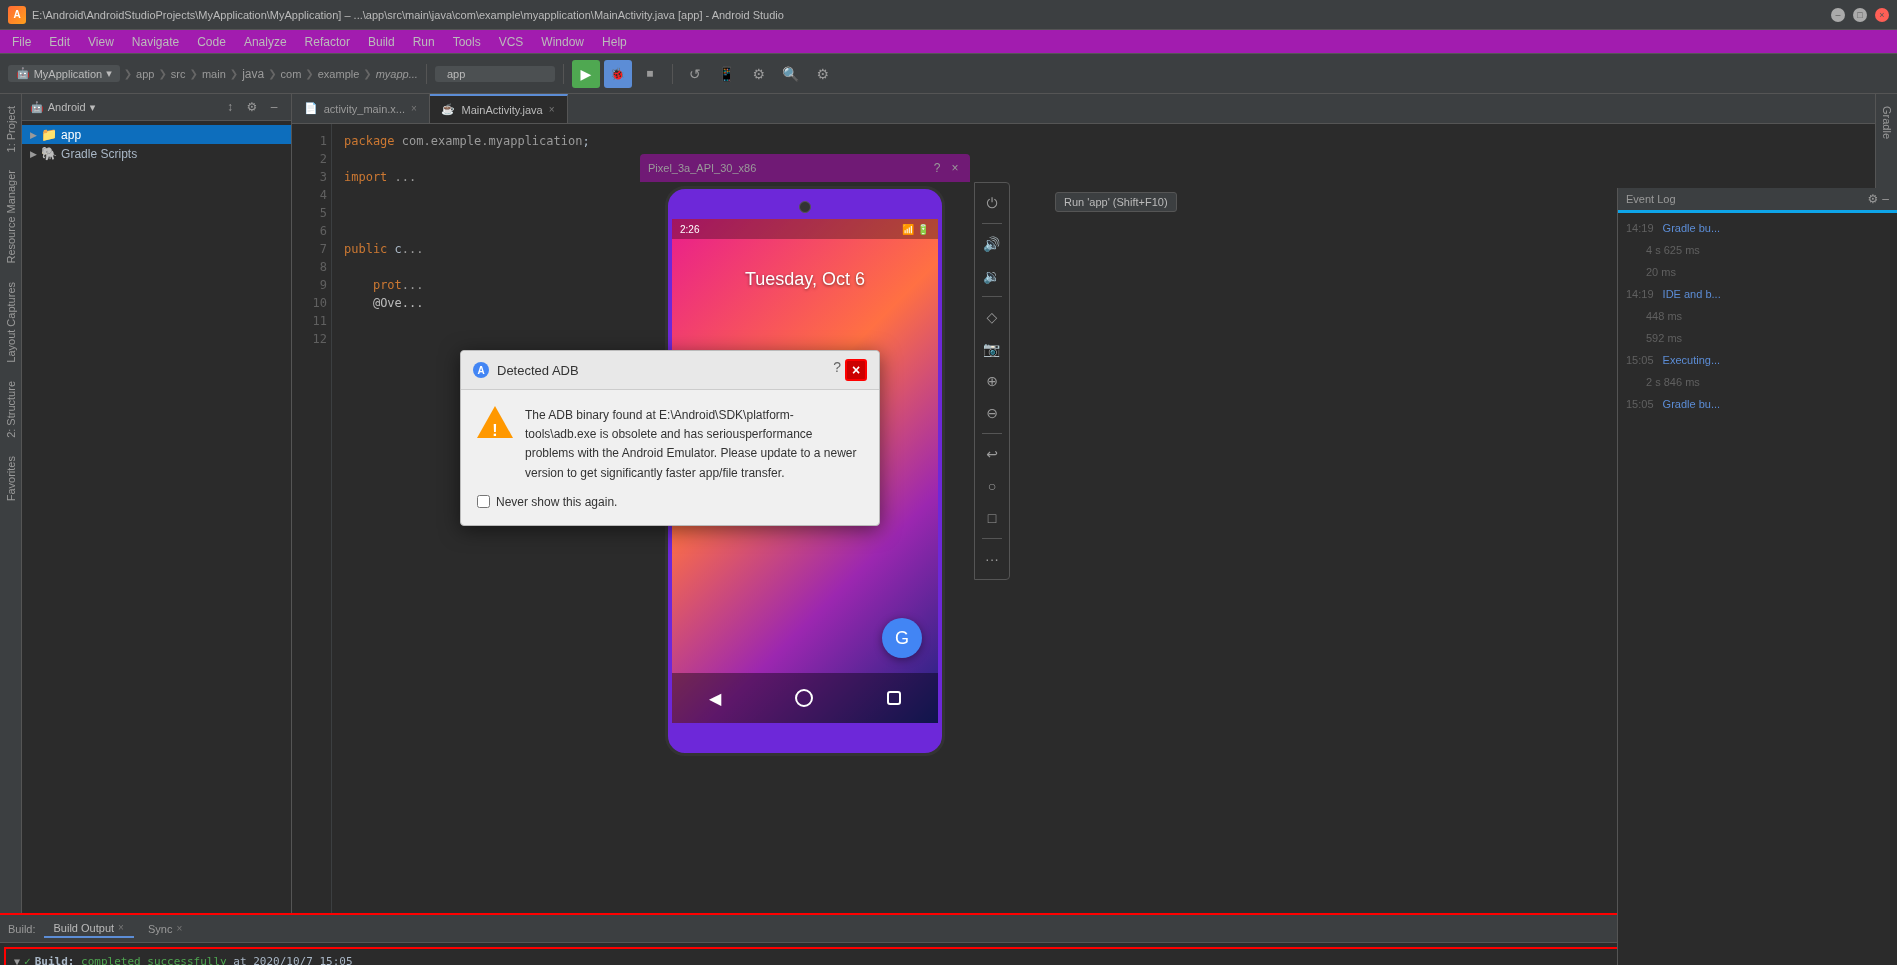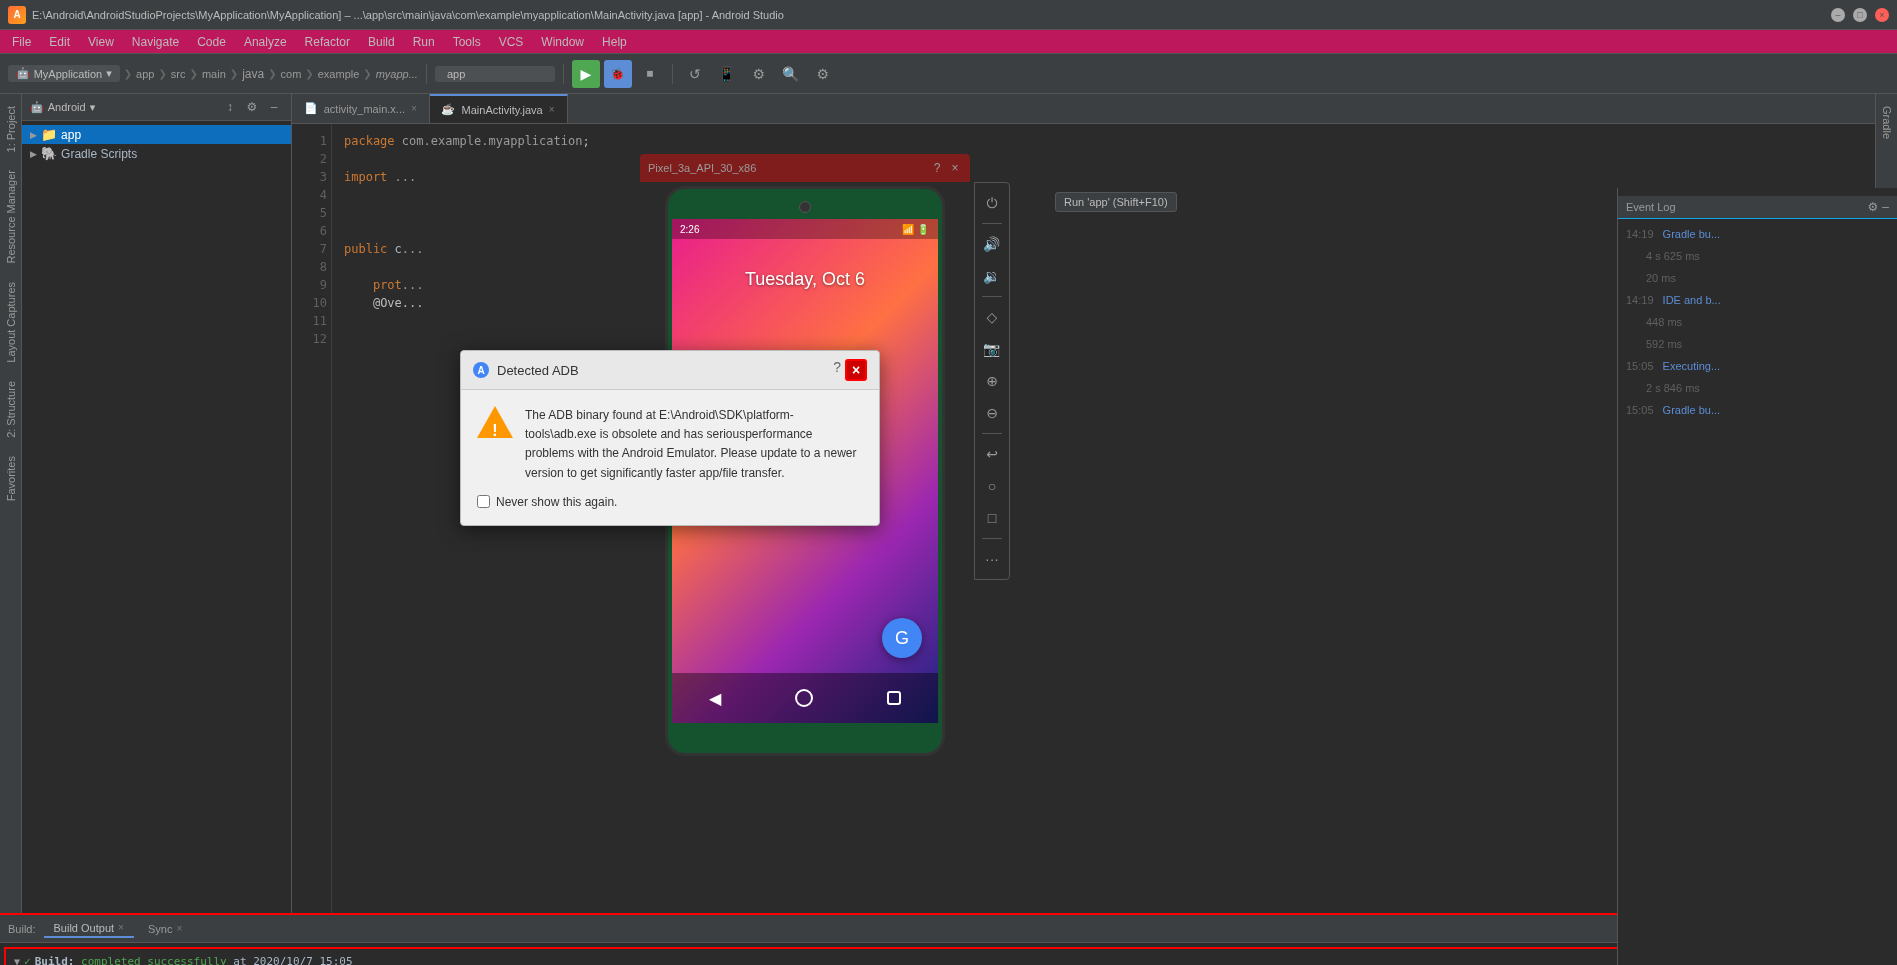--- a/index.html
+++ b/index.html
@@ -19,21 +19,21 @@
     #title-bar .logo { width: 18px; height: 18px; background: linear-gradient(135deg, #ff6b35, #ff9f1c); border-radius: 3px; display: flex; align-items: center; justify-content: center; font-size: 10px; font-weight: bold; color: white; }
     #title-bar .title-text { color: #bbb; font-size: 11px; }
     #title-bar .win-controls { display: flex; gap: 8px; }
     #title-bar .win-btn { width: 14px; height: 14px; border-radius: 50%; display: flex; align-items: center; justify-content: center; font-size: 9px; cursor: pointer; color: #555; }
     #title-bar .win-btn.minimize { background: #aaa; }
     #title-bar .win-btn.maximize { background: #aaa; }
     #title-bar .win-btn.close { background: #ff5f56; }
 
     
     #menu-bar {
-      background: #be185d;
+      background: #a21caf;
       height: 24px;
       display: flex;
       align-items: center;
       padding: 0 4px;
       border-bottom: 1px solid #555;
       gap: 2px;
     }
     #menu-bar span {
       padding: 2px 8px;
       cursor: pointer;
@@ -232,32 +232,32 @@
       width: 330px;
       height: 670px;
       z-index: 10;
     }
     #emulator-window {
       position: absolute;
       left: 0; top: 0;
       width: 100%; height: 100%;
     }
     #emulator-title-bar {
-      background: #7f1d1d;
+      background: #701a75;
       height: 28px;
       display: flex; align-items: center; justify-content: space-between;
       padding: 0 8px;
       border-radius: 4px 4px 0 0;
     }
     #emulator-title-bar .emu-title { font-size: 11px; color: #9a9a9a; }
     #emulator-title-bar .emu-controls { display: flex; gap: 4px; }
     #emulator-title-bar .emu-btn { width: 14px; height: 14px; display: flex; align-items: center; justify-content: center; cursor: pointer; color: #9a9a9a; font-size: 12px; }
 
     #phone-body {
-      background: #14532d;
+      background: #6d28d9;
       border-radius: 20px;
       width: 280px;
       height: 570px;
       margin: 4px auto;
       position: relative;
       overflow: hidden;
       border: 3px solid #333;
     }
     #phone-screen {
       position: absolute;
@@ -389,24 +389,23 @@
       background: #2b2b2b;
       border-left: 1px solid #555;
       display: flex;
       flex-direction: column;
       z-index: 5;
     }
     #event-log-header {
       background: #3c3f41;
       padding: 4px 8px;
       display: flex; align-items: center; justify-content: space-between;
-      border-bottom: 1px solid #0ea5e9;
+      border-bottom: 3px solid #0ea5e9;
       font-size: 11px;
       color: #9a9a9a;
-      margin-top: 8px;
     }
     .event-log-actions { display: flex; gap: 4px; }
     .event-action-btn { font-size: 12px; cursor: pointer; }
     #event-log-content { flex: 1; overflow-y: auto; padding: 4px; font-size: 11px; line-height: 18px; }
     .event-log-item { padding: 2px 4px; color: #9a9a9a; font-size: 11px; }
     .event-time { color: #606060; margin-right: 6px; }
     .event-text { color: #a9b7c6; }
     .event-link { color: #5c8dd6; cursor: pointer; }
 
     

